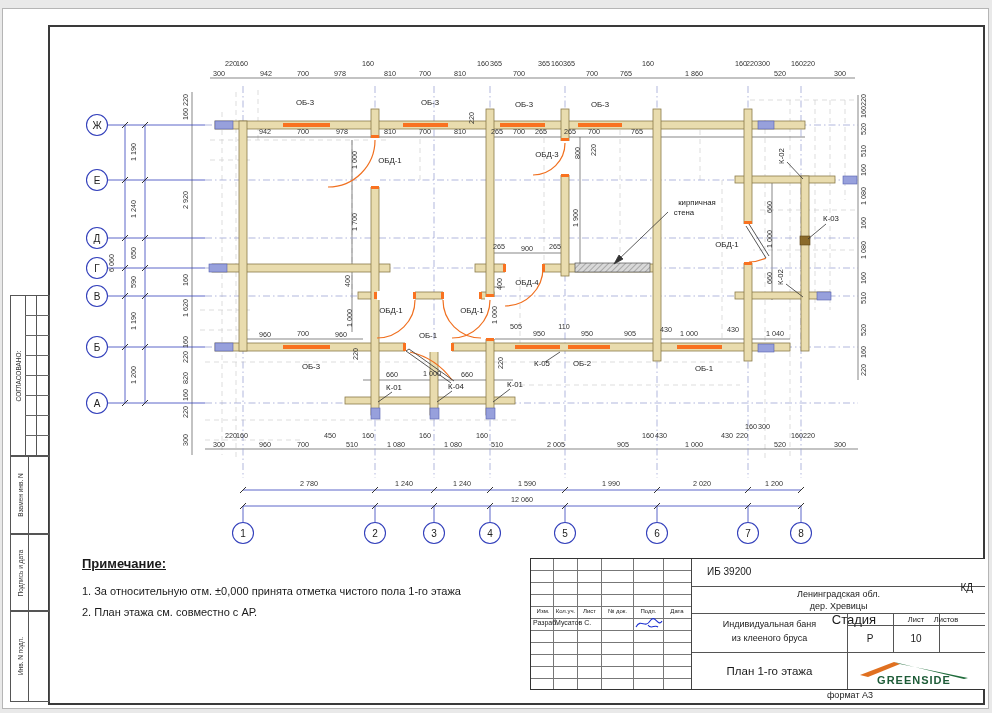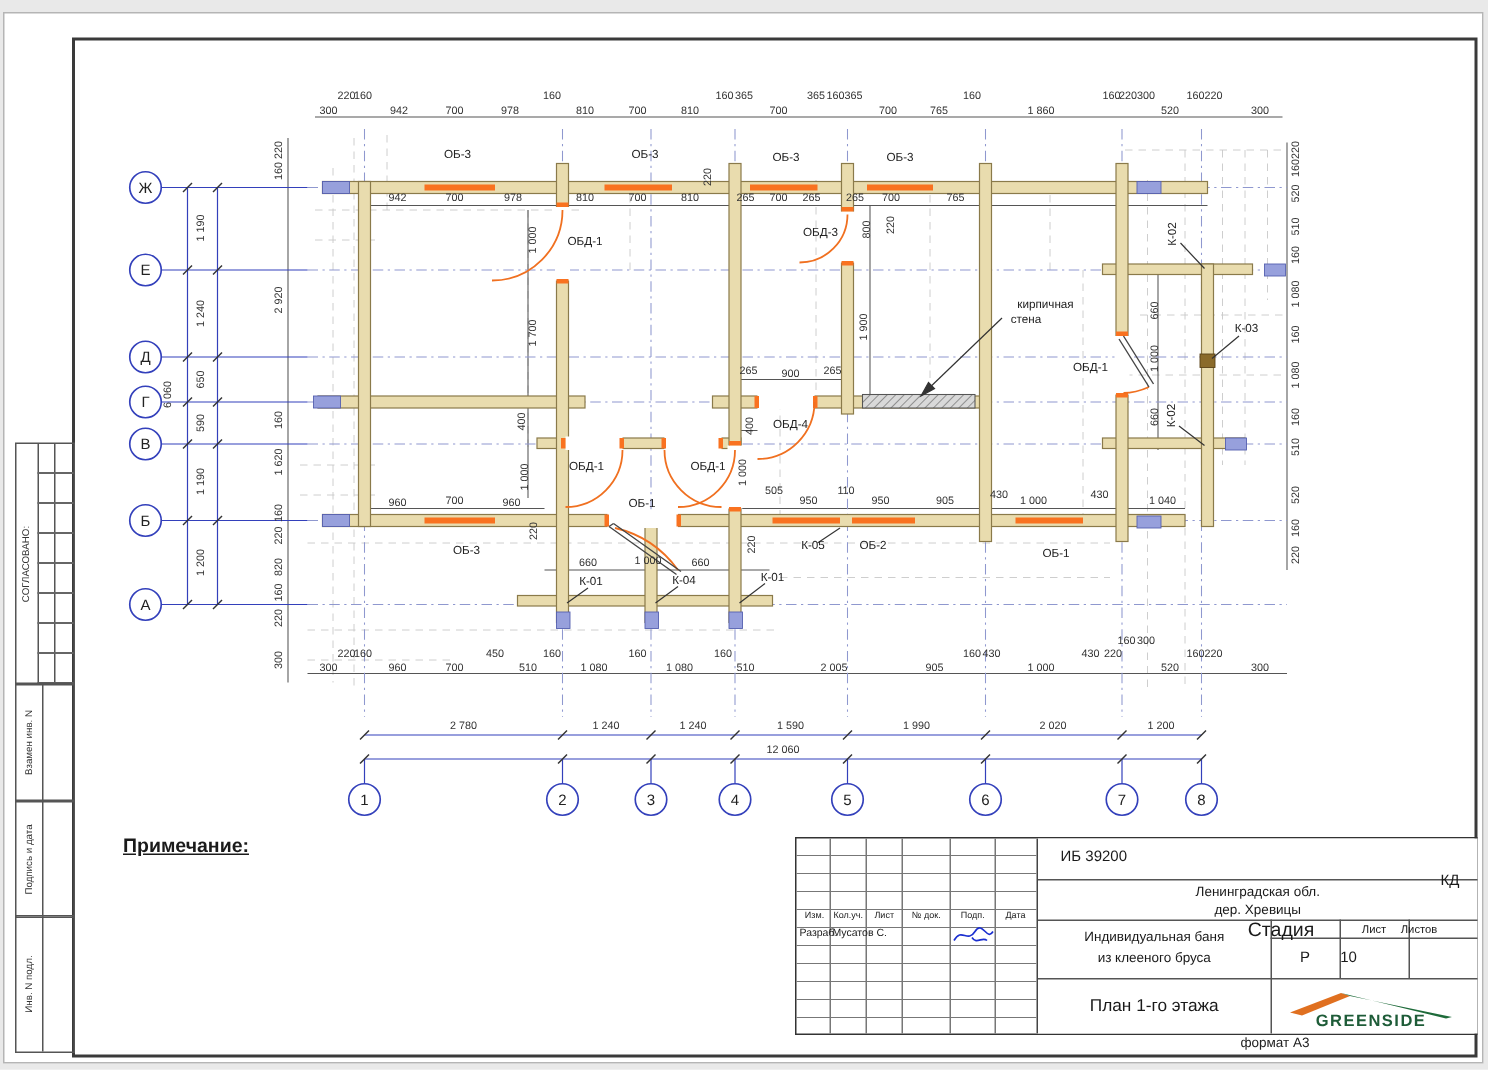--- a/index.html
+++ b/index.html
@@ -465,20 +465,22 @@
   <div class="abs" style="left:17px;top:0;width:1px;height:77px;background:#555;"></div>
   <span class="vlabel" style="left:9px;">Подпись и дата</span>
 </div>
 <div class="abs stampbox" style="left:10px;top:610px;width:38px;height:90px;">
   <div class="abs" style="left:17px;top:0;width:1px;height:90px;background:#555;"></div>
   <span class="vlabel" style="left:9px;">Инв. N подл.</span>
 </div>
 
 <div id="notes" class="abs">
   <div class="ttl">Примечание:</div>
+  <div class="itm">1.  За относительную отм. ±0,000 принята отметка чистого пола 1-го этажа</div>
+  <div class="itm">2.  План этажа см. совместно с АР.</div>
 </div>
 
 <div id="titleblock" class="abs">
 
   <div class="abs" style="left:0;top:0;width:160px;height:130px;
        background:repeating-linear-gradient(to bottom,transparent 0 11px,#777 11px 12px);">
     <div class="abs" style="left:22px;top:0;width:1px;height:130px;background:#777;"></div>
     <div class="abs" style="left:46px;top:0;width:1px;height:130px;background:#777;"></div>
     <div class="abs" style="left:70px;top:0;width:1px;height:130px;background:#777;"></div>
     <div class="abs" style="left:102px;top:0;width:1px;height:130px;background:#777;"></div>
@@ -508,21 +510,21 @@
     <div class="tb-txt" style="left:15px;top:7px;font-size:10px;">ИБ  39200</div>
     <div class="tb-txt" style="right:12px;top:23px;font-size:10px;">КД</div>
     <div class="tb-txt ctr" style="left:0;top:41px;width:293px;height:12px;font-size:9px;">дер. Хревицы</div>
     <div class="tb-txt ctr" style="left:0;top:29px;width:293px;height:12px;font-size:9px;">Ленинградская обл.</div>
     <div class="tb-txt ctr" style="left:0;top:59px;width:155px;height:12px;font-size:9px;">Индивидуальная баня</div>
     <div class="tb-txt ctr" style="left:0;top:73px;width:155px;height:12px;font-size:9px;text-align:right;">из клееного бруса</div>
     <div class="tb-txt ctr" style="left:139px;top:54px;width:46px;height:12px;font-size:13px;">Стадия</div>
     <div class="tb-txt ctr" style="left:201px;top:54px;width:46px;height:12px;font-size:7.5px;">Лист</div>
     <div class="tb-txt ctr" style="left:231px;top:54px;width:46px;height:12px;font-size:7.5px;">Листов</div>
     <div class="tb-txt ctr" style="left:155px;top:68px;width:46px;height:22px;font-size:10px;">Р</div>
-    <div class="tb-txt ctr" style="left:184px;top:68px;width:46px;height:22px;font-size:10px;">10</div>
+    <div class="tb-txt ctr" style="left:201px;top:68px;width:46px;height:22px;font-size:10px;">10</div>
     <div class="tb-txt ctr" style="left:247px;top:68px;width:46px;height:22px;font-size:10px;"></div>
     <div class="tb-txt ctr" style="left:0;top:95px;width:155px;height:33px;font-size:11.5px;">План 1-го этажа</div>
     <svg class="abs" style="left:160px;top:96px;" width="128" height="32" viewBox="0 0 128 32">
       <polygon points="8,20 42,7 48,9 16,22" fill="#e07020"></polygon>
       <polygon points="42,7 48,9 116,23 112,24" fill="#1e6b3a"></polygon>
       <text x="62" y="29" text-anchor="middle" font-size="11" font-weight="bold" letter-spacing="1" fill="#1e5c38">GREENSIDE</text>
     </svg>
   </div>
 </div>
 <div id="formatA3" class="abs">формат А3</div>

